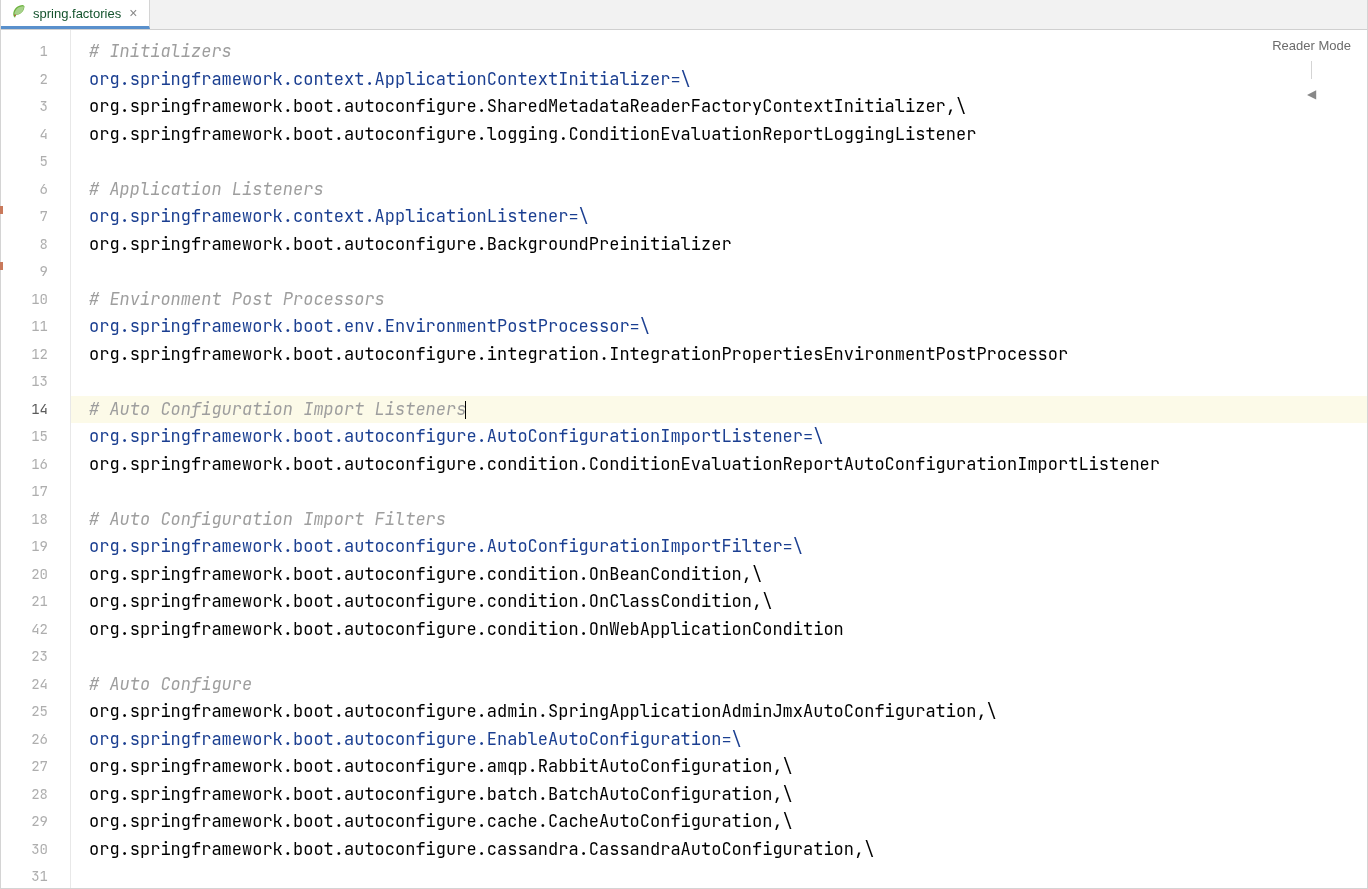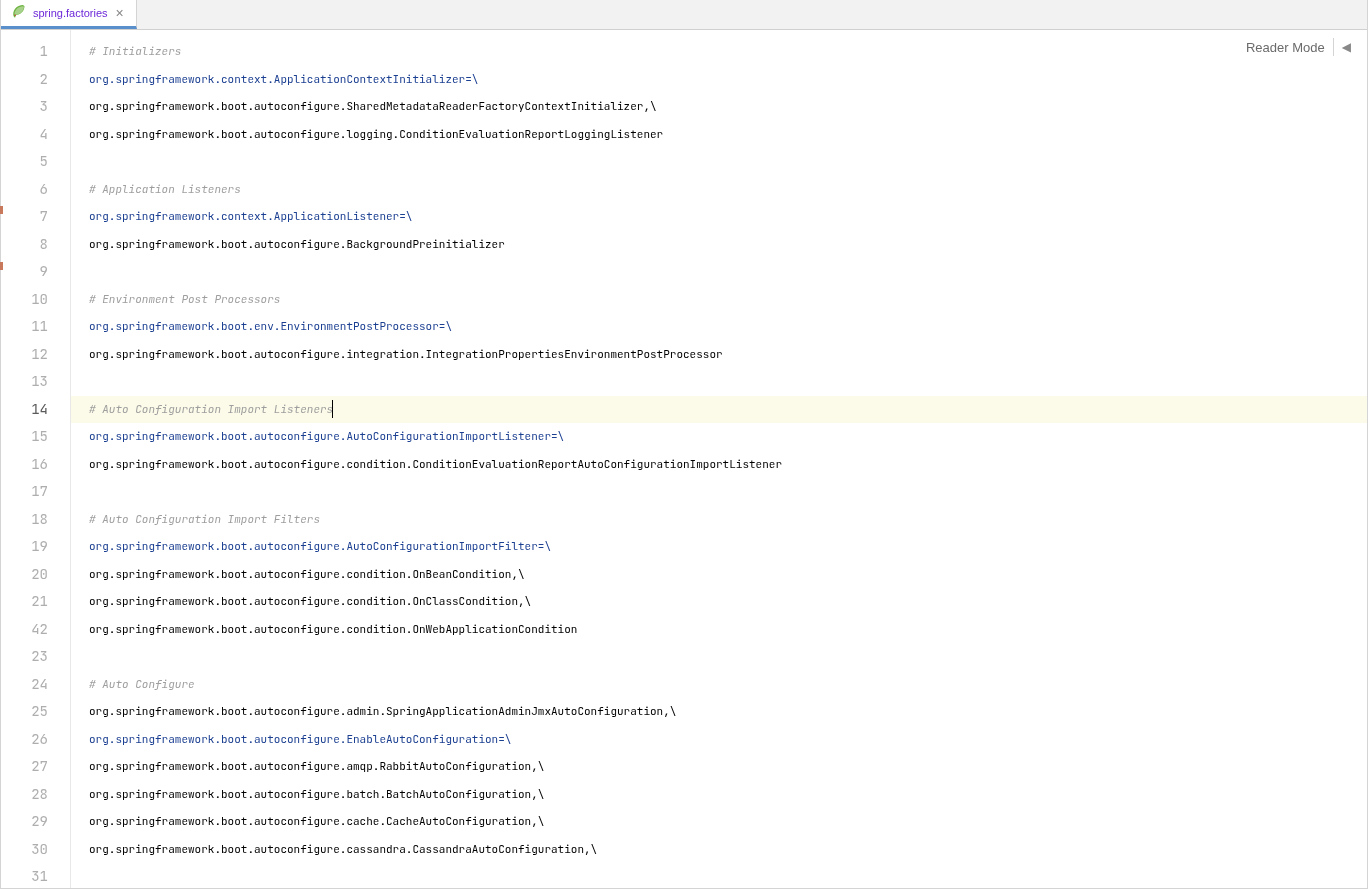--- a/index.html
+++ b/index.html
@@ -37,22 +37,22 @@
       background: #ffffff;
       border-right: 1px solid #d4d4d4;
       border-bottom: 3px solid #5990cc;
       cursor: pointer;
       gap: 6px;
     }
     .tab-icon {
       display: inline-block;
     }
     .tab-label {
-      font-size: 11px;
-      color: #6d28d9;
+      font-size: 13px;
+      color: #14532d;
     }
     .tab-close {
       font-size: 14px;
       color: #888;
       cursor: pointer;
       padding: 0 2px;
     }
     .editor-body {
       position: relative;
       display: flex;
@@ -76,21 +76,21 @@
       line-height: 27.5px;
       padding-right: 22px;
     }
     .gutter-line.current {
       color: #5b5b5b;
       text-align: right;
     }
     .code-area {
       flex: 1;
       font-family: "Consolas", "JetBrains Mono", monospace;
-      font-size: 11px;
+      font-size: 17px;
       padding-top: 8px;
       padding-left: 18px;
       position: relative;
     }
     .code-line {
       height: 27.5px;
       line-height: 27.5px;
       white-space: pre;
     }
     .code-line.current {
@@ -105,20 +105,21 @@
     .reader-mode {
       position: absolute;
       top: 8px;
       right: 16px;
       color: #6b6b6b;
       font-size: 13px;
       display: flex;
       align-items: center;
       gap: 8px;
       z-index: 10;
+      flex-direction: column;
     }
     .divider-v {
       width: 1px;
       height: 18px;
       background: #d4d4d4;
     }
     .chevron-left { font-size: 12px; color: #888; }
     .breakpoint-strip {
       position: absolute;
       left: 0;

